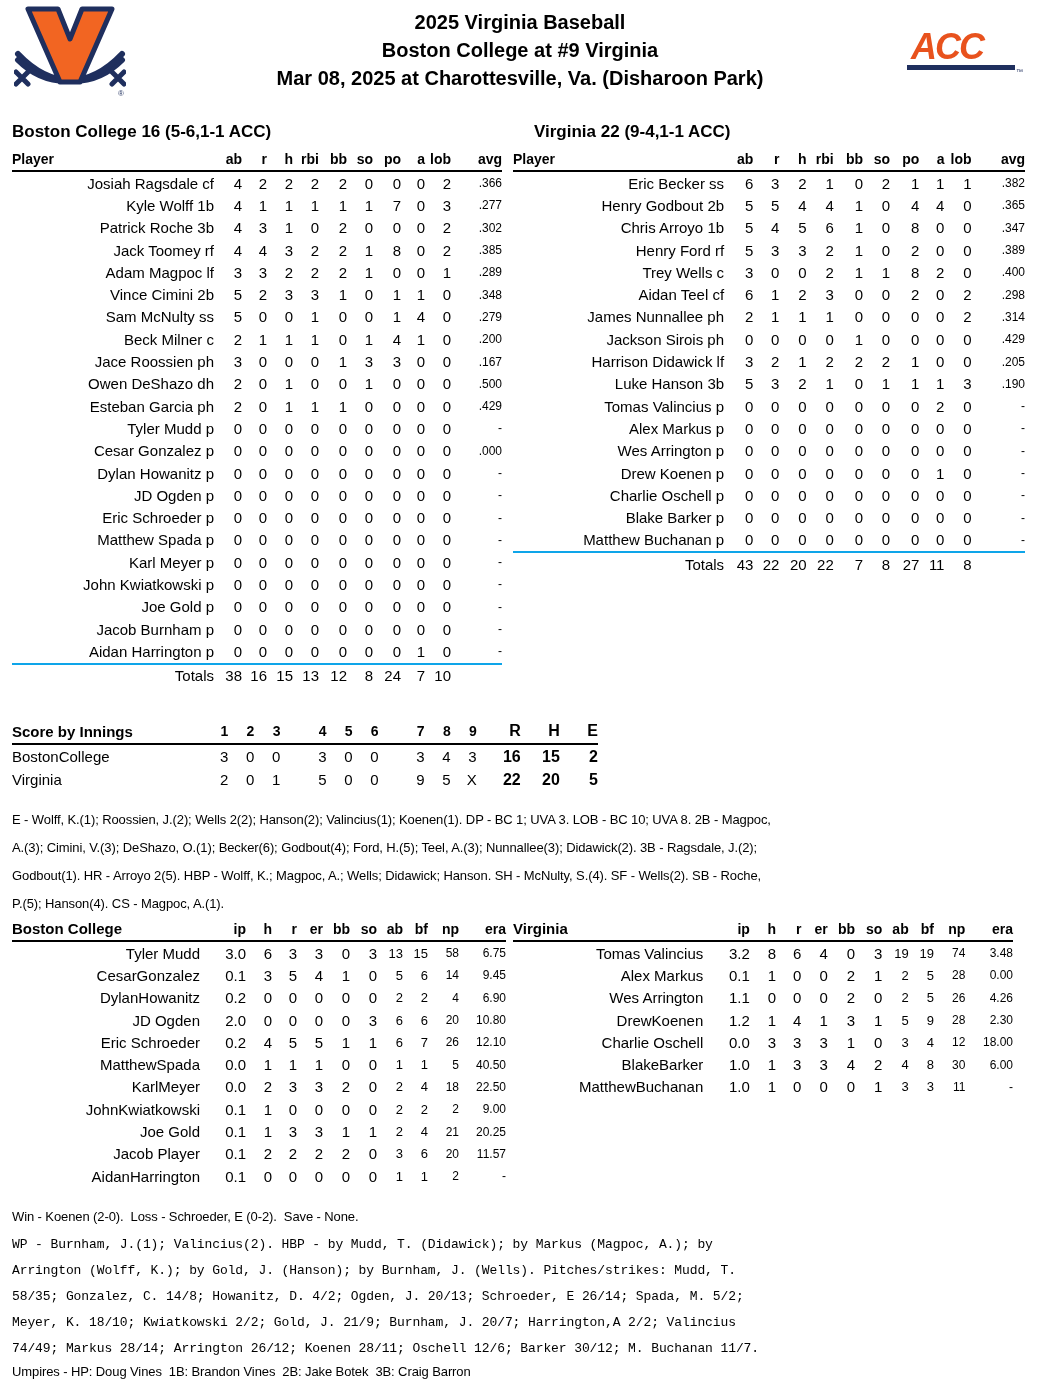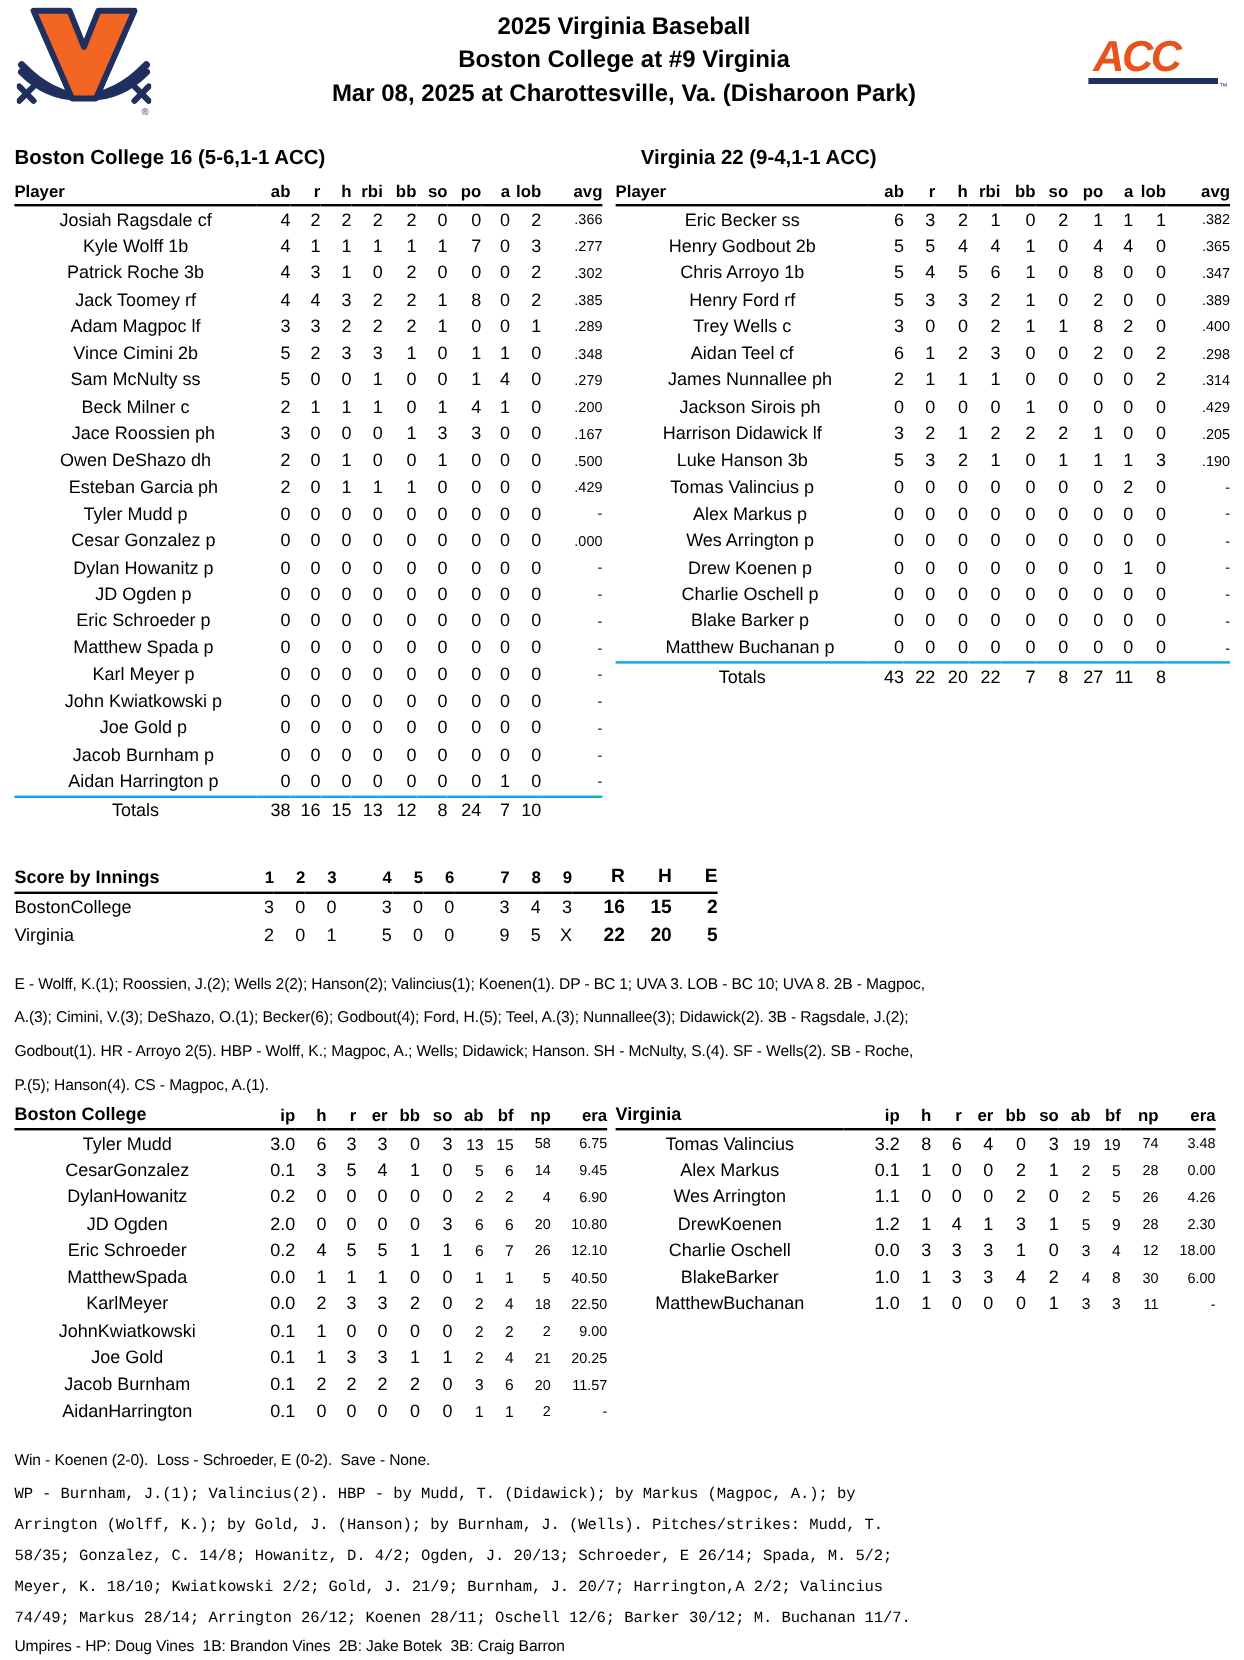--- a/index.html
+++ b/index.html
@@ -14,21 +14,21 @@
 
   .team-heading{position:absolute;font-size:17px;font-weight:bold;margin:0;}
   .heading-left{left:12px;top:122px;}
   .heading-right{left:513px;top:122px;margin-left:21px;}
 
   
   table{border-collapse:collapse;table-layout:fixed;}
   th{font-weight:bold;font-size:14px;border-bottom:2px solid #000;padding:0 0 3px 0;text-align:right;}
   th.name,th.sbi{text-align:left;}
   td{height:22.3px;padding:0;text-align:right;font-size:15px;vertical-align:middle;}
-  td.name{text-align:center;}
+  td.name{text-align:right;}
   td.ind{padding-left:13px;}
   td.avg{font-size:12px;}
   tr.totals td{border-top:2px solid #0ea5e9;}
 
   .bat-left{position:absolute;left:12px;top:151px;width:490px;}
   .bat-right{position:absolute;left:513px;top:151px;width:512px;}
   .pit-left{position:absolute;left:12px;top:920px;width:494px;}
   .pit-right{position:absolute;left:513px;top:920px;width:500px;}
   .pitching th.name{font-size:15px;}
   .pitching td.sm{font-size:13px;}
@@ -883,21 +883,21 @@
           <td class="num">3</td>
           <td class="num">3</td>
           <td class="num">1</td>
           <td class="num">1</td>
           <td class="sm">2</td>
           <td class="sm">4</td>
           <td class="xs">21</td>
           <td class="xs">20.25</td>
         </tr>
         <tr>
-          <td class="name">Jacob Burnham</td>
+          <td class="name">Jacob Player</td>
           <td class="num">0.1</td>
           <td class="num">2</td>
           <td class="num">2</td>
           <td class="num">2</td>
           <td class="num">2</td>
           <td class="num">0</td>
           <td class="sm">3</td>
           <td class="sm">6</td>
           <td class="xs">20</td>
           <td class="xs">11.57</td>

